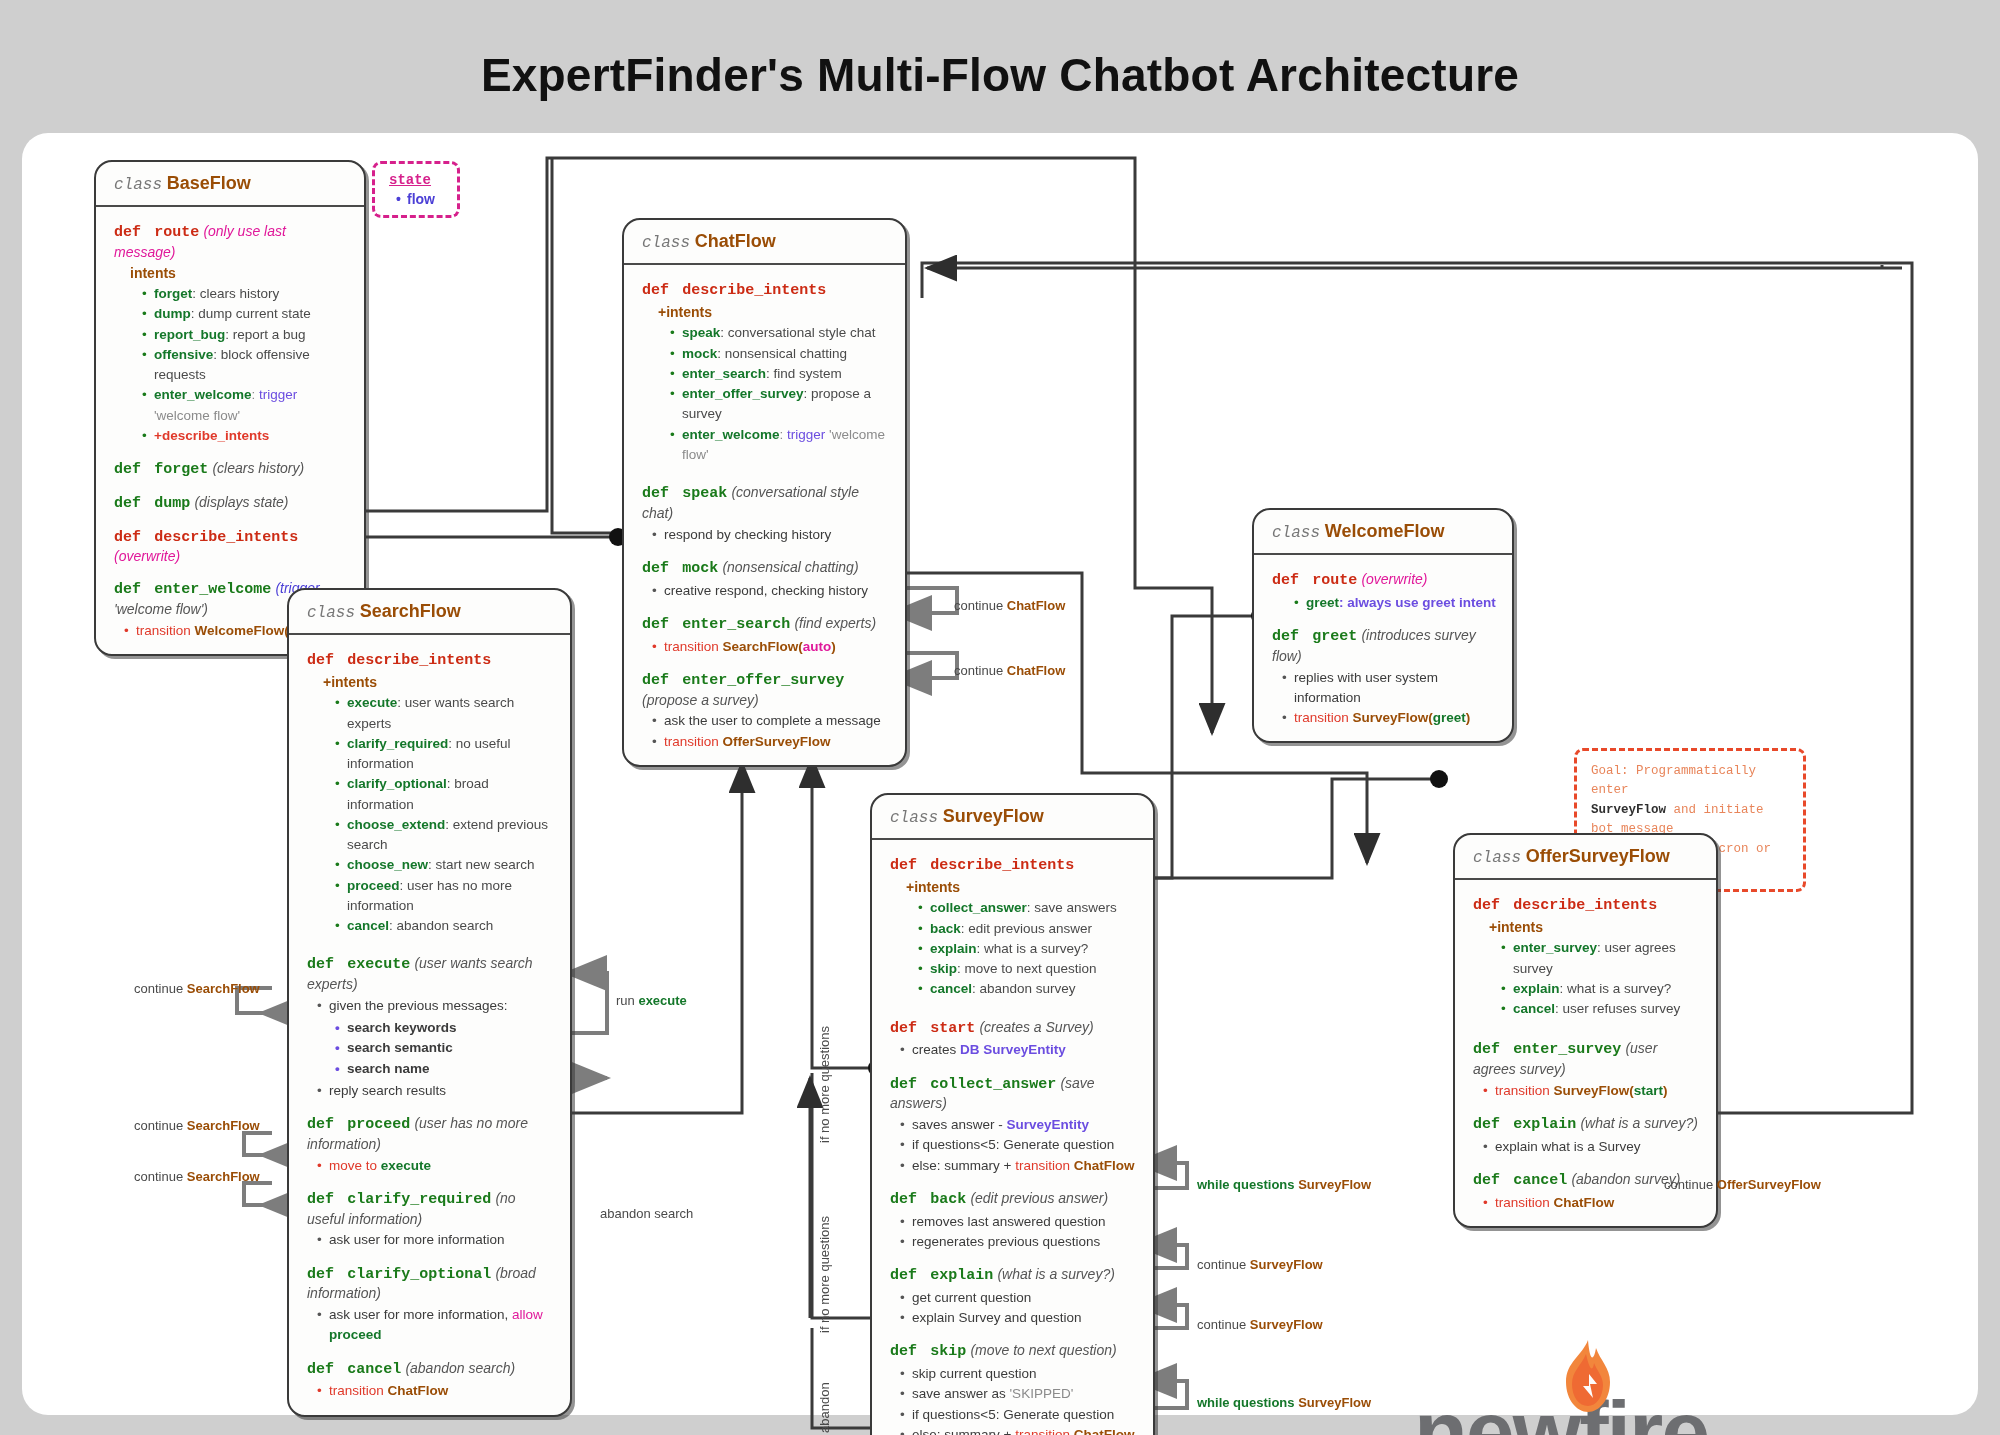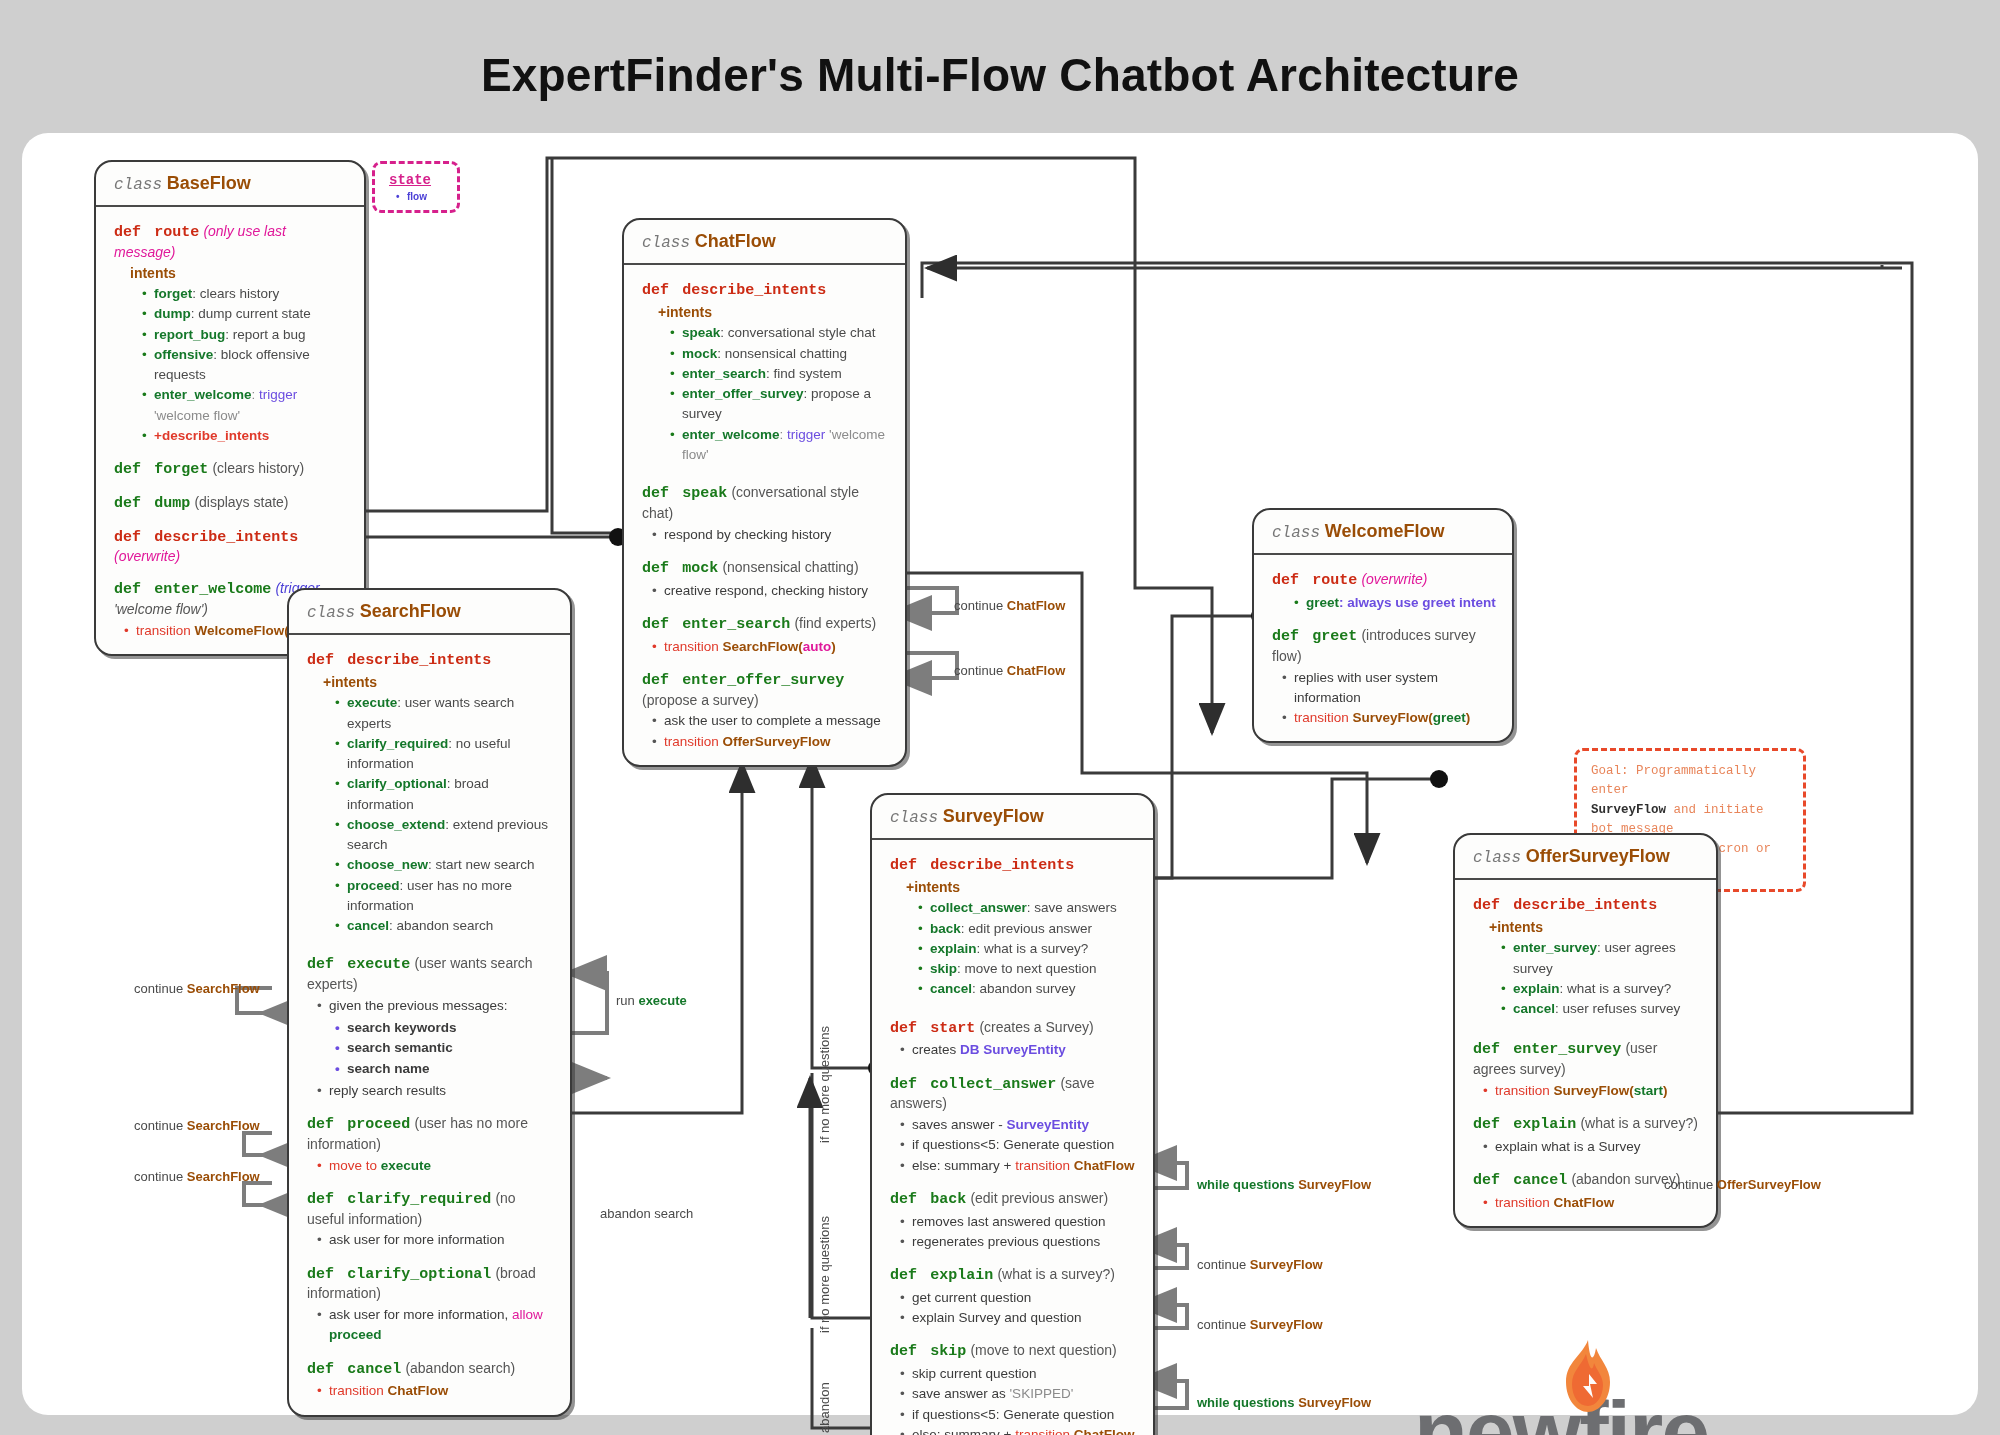--- a/index.html
+++ b/index.html
@@ -36,21 +36,21 @@
     font-size:17px;
   }
   .node-hd .kw{color:#777;font-style:italic;font-family:"Liberation Mono",monospace;font-size:16px;}
   .node-hd .nm{color:#9a4d06;font-weight:bold;font-size:18px;}
   .node-bd{padding:12px 14px 13px 18px;}
 
   .def{margin-top:13px;font-size:15px;line-height:1.25;}
   .def:first-child{margin-top:3px;}
   .def .d{font-family:"Liberation Mono",monospace;font-weight:bold;color:#1a7a1a;font-size:15px;}
   .def .dred{font-family:"Liberation Mono",monospace;font-weight:bold;color:#cc2b14;font-size:15px;}
-  .def .note{color:#555;font-size:14px;text-align:center;}
+  .def .note{color:#555;font-style:italic;font-size:14px;text-align:center;}
   .def .note-p{color:#e0189a;font-style:italic;font-size:14px;}
   .def .note-b{color:#4b3fd6;font-style:italic;font-size:14px;}
 
   ul.bl{margin:2px 0 0 0;padding:0 0 0 22px;list-style:none;}
   ul.bl.deep{padding-left:40px;}
   ul.bl li{position:relative;font-size:13.5px;line-height:1.5;color:#3b3b3b;}
   ul.bl li:before{content:"•";position:absolute;left:-12px;color:#555;}
   ul.bl.grn li:before{color:#1a7a1a;}
   ul.bl.red li:before{color:#e0392a;}
   ul.bl.vio li:before{color:#6b4de0;}
@@ -69,21 +69,21 @@
   
   .dashbox{
     position:absolute;box-sizing:border-box;border-radius:9px;background:#fff;
   }
   .state-box{
     border:3px dashed #d6208c;padding:8px 14px;
   }
   .state-box .sl{color:#d6208c;font-weight:bold;font-size:14px;text-decoration:underline;
      font-family:"Liberation Mono",monospace;}
   .state-box ul{margin:3px 0 0 0;padding-left:18px;list-style:none;}
-  .state-box li{position:relative;font-size:10px;color:#4b3fd6;font-weight:bold;}
+  .state-box li{position:relative;font-size:14px;color:#4b3fd6;font-weight:bold;}
   .state-box li:before{content:"•";position:absolute;left:-11px;color:#4b3fd6;}
 
   .goal-box{
     border:3px dashed #e8492a;padding:11px 14px;
     font-family:"Liberation Mono",monospace;font-size:12.5px;line-height:1.55;color:#e8855a;
   }
   .goal-box b{color:#2f2f2f;}
 
   
   .elabel{position:absolute;font-size:13px;color:#4a4a4a;white-space:nowrap;}

